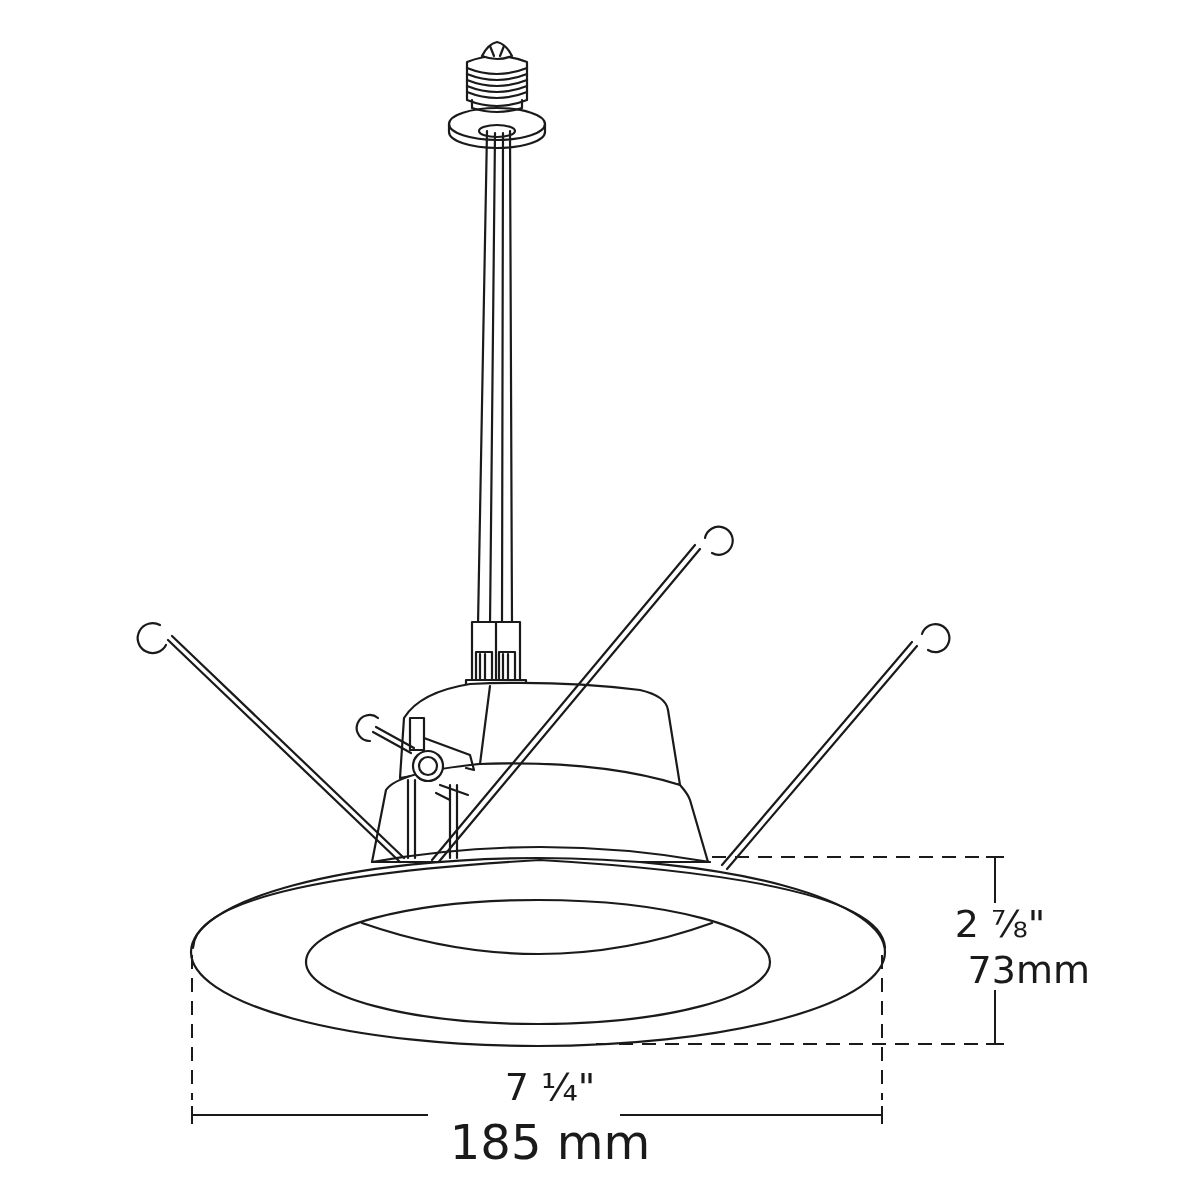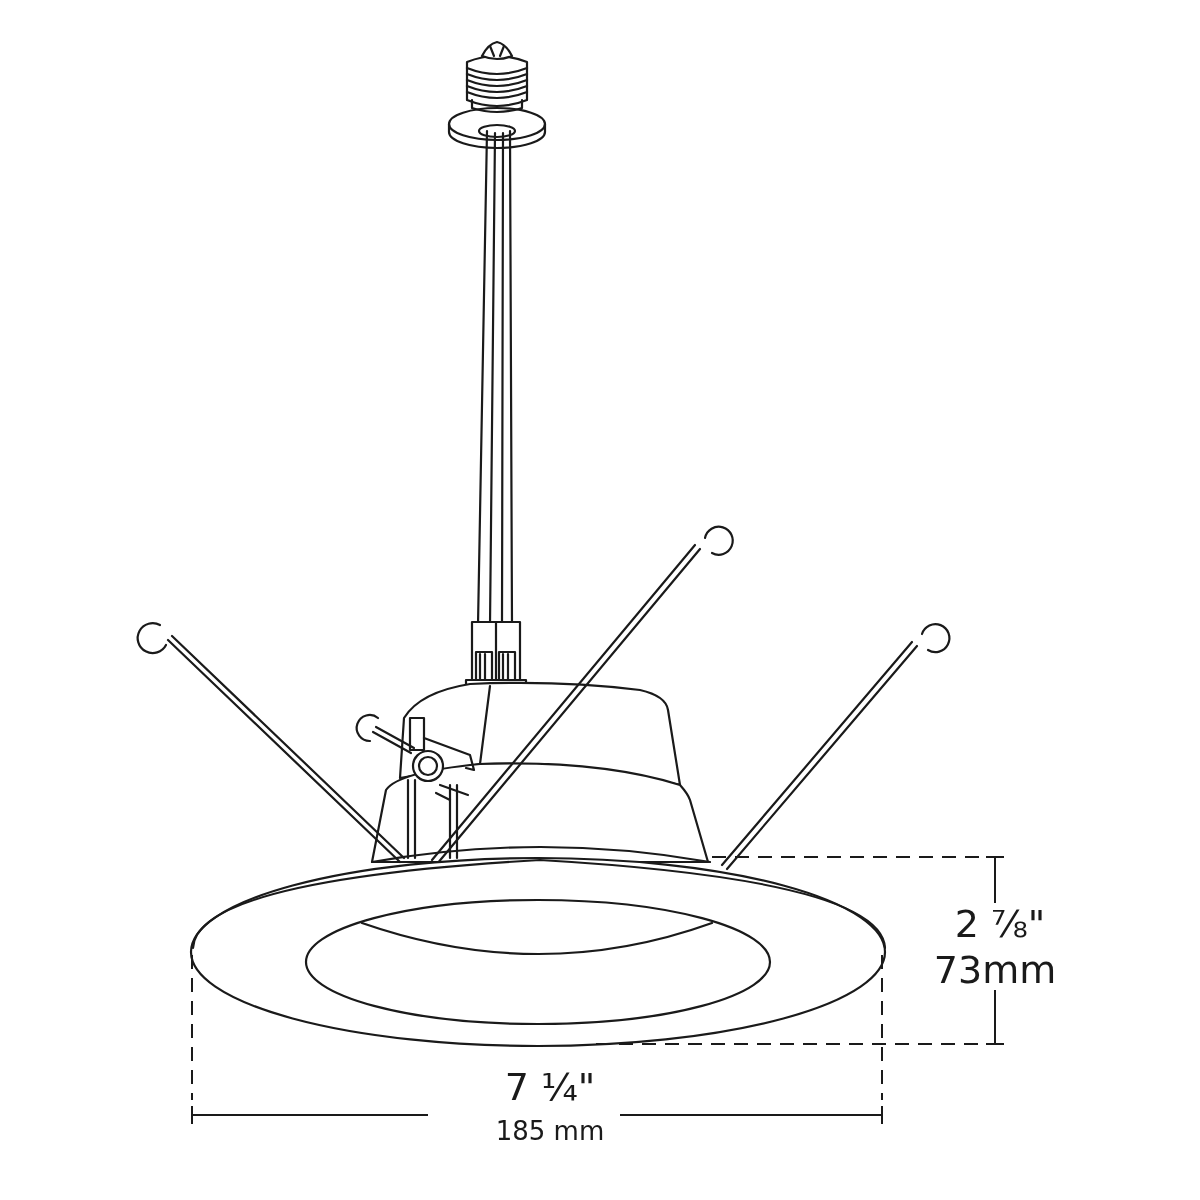--- a/index.html
+++ b/index.html
@@ -4,23 +4,23 @@
   <style>
     html, body { margin: 0; padding: 0; background: #ffffff; }
     body { width: 1200px; height: 1200px; position: relative; overflow: hidden; font-family: "DejaVu Sans", sans-serif; }
     #drawing { position: absolute; left: 0; top: 0; width: 1200px; height: 1200px; }
     .ln { fill: none; stroke: #1a1a1a; stroke-width: 2.2; stroke-linejoin: round; stroke-linecap: round; }
     .ln-w { fill: #ffffff; stroke: #1a1a1a; stroke-width: 2.2; stroke-linejoin: round; }
     .dash { fill: none; stroke: #1a1a1a; stroke-width: 2; stroke-dasharray: 14 9; }
     .dim { fill: none; stroke: #1a1a1a; stroke-width: 2; }
     .label { position: absolute; color: #1a1a1a; font-family: "DejaVu Sans", sans-serif; text-align: center; white-space: nowrap; line-height: 1; }
     .dim-label-h1 { left: 440px; top: 1068px; width: 220px; font-size: 38px; }
-    .dim-label-h2 { left: 440px; top: 1118px; width: 220px; font-size: 26px; }
+    .dim-label-h2 { left: 440px; top: 1118px; width: 220px; font-size: 48px; }
     .dim-label-v1 { left: 930px; top: 905px; width: 140px; font-size: 38px; }
-    .dim-label-v2 { left: 900px; top: 951px; width: 190px; font-size: 38px; }
+    .dim-label-v2 { left: 900px; top: 951px; width: 190px; font-size: 38px; text-align: right; }
   </style>
 </head>
 <body>
 
 <svg id="drawing" viewBox="0 0 1200 1200" xmlns="http://www.w3.org/2000/svg">
 
   <g>
 
     <ellipse class="ln-w" cx="497" cy="124" rx="48" ry="16"></ellipse>
     <path class="ln" d="M449,124 L449,132 A48,16 0 0 0 545,132 L545,124"></path>

